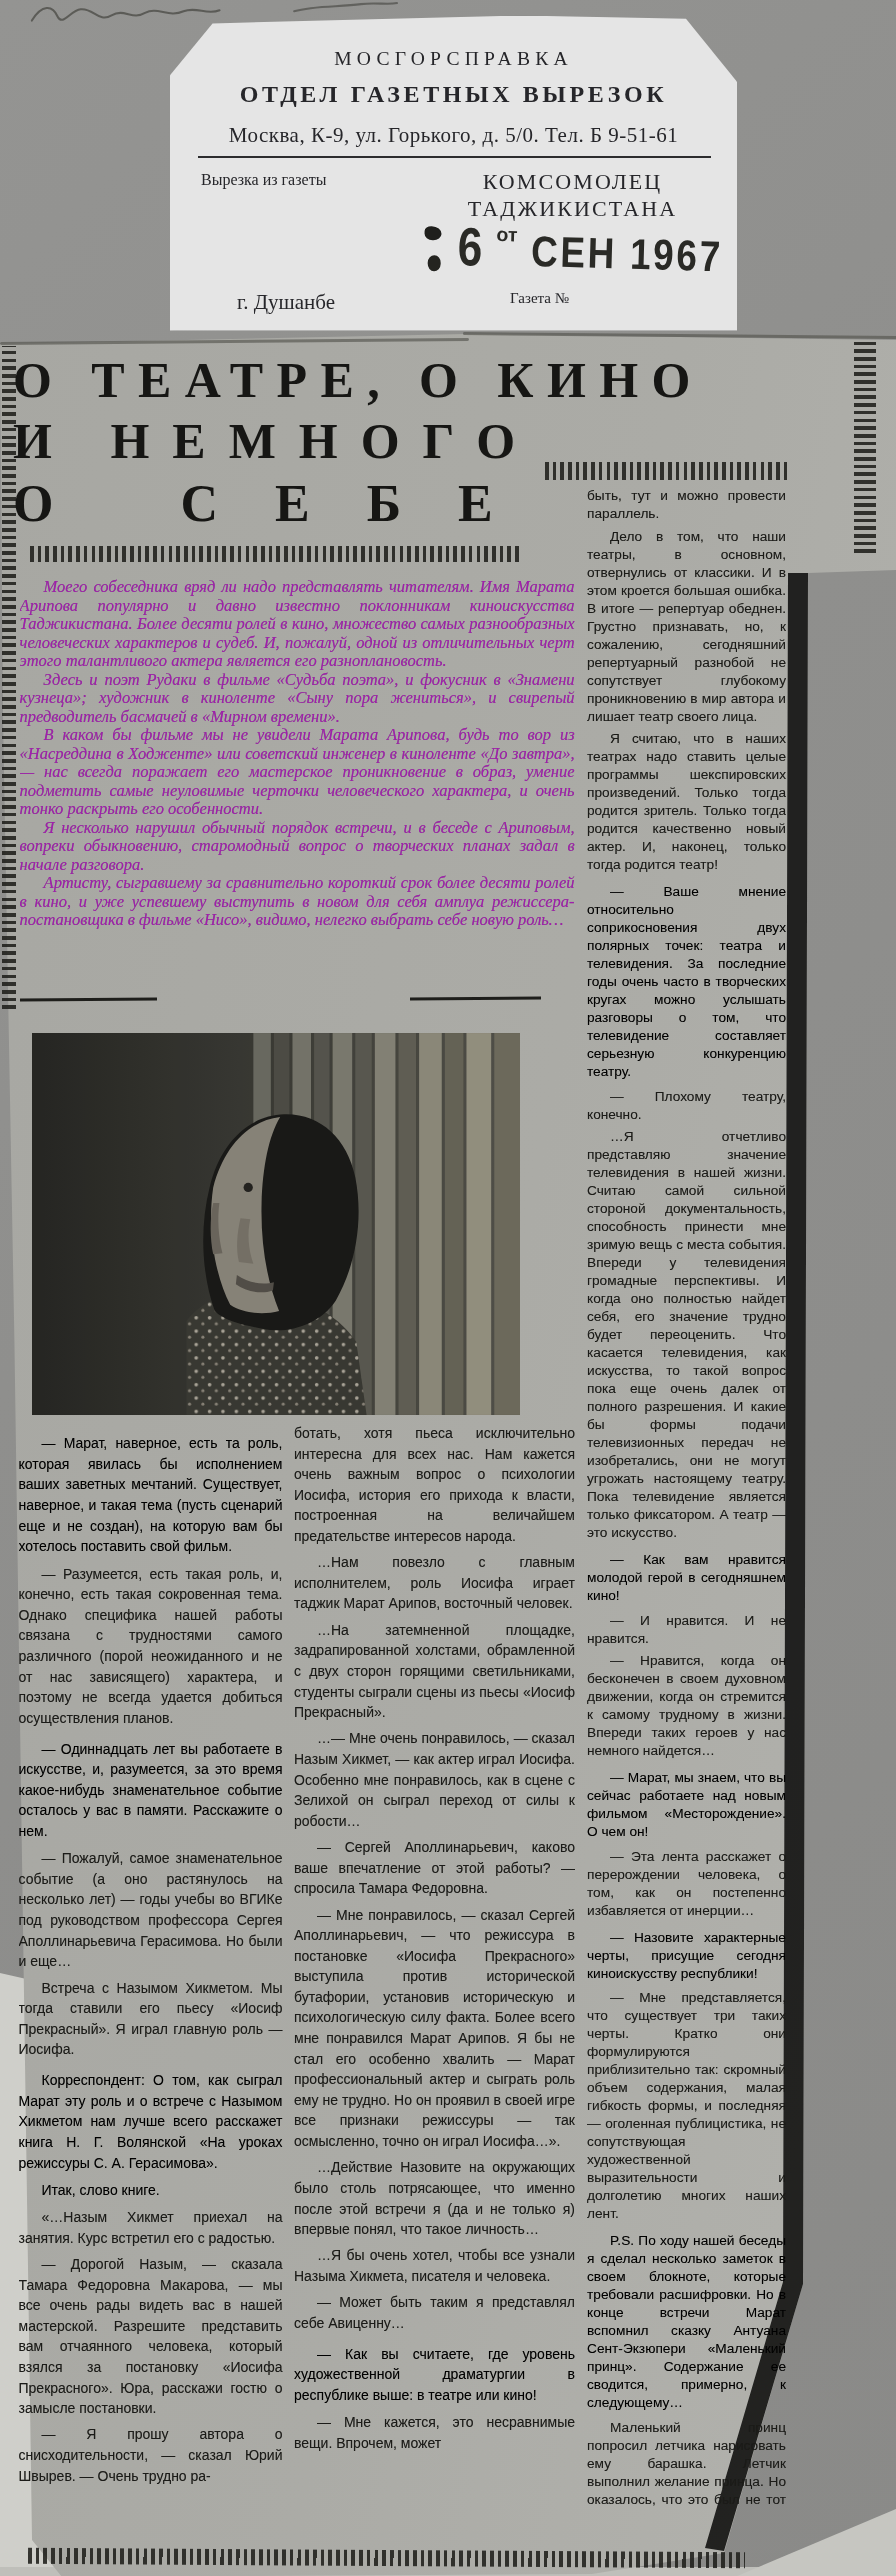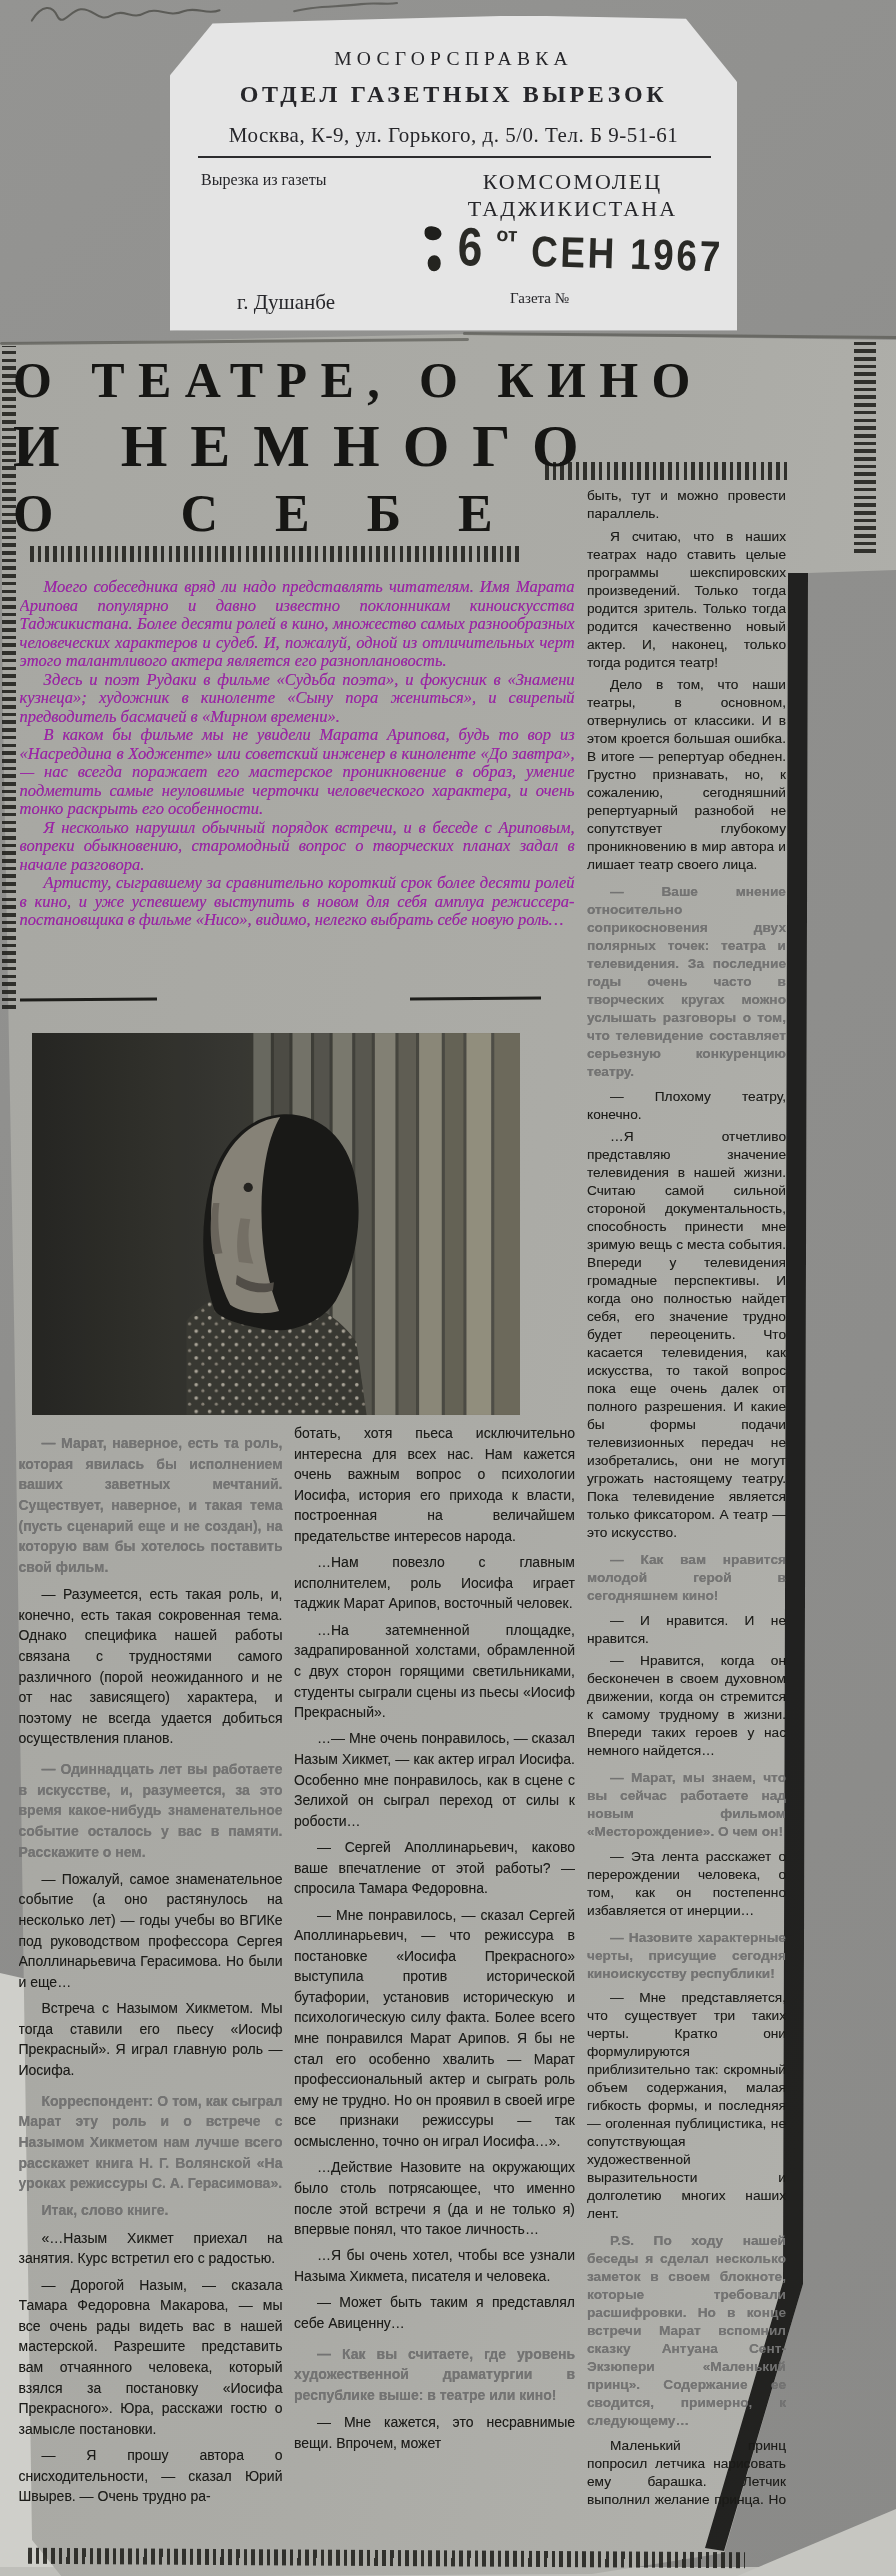--- a/index.html
+++ b/index.html
@@ -69,38 +69,38 @@
   .dash-rightcol{left:545px;top:462px;width:242px;height:17.5px;}
   .dash-bottom{left:28px;top:2550px;width:717px;transform:rotate(0.35deg);}
 
   .rule-a{left:19.6px;top:998px;width:137px;height:3.1px;background:#1e1e1b;transform:rotate(-0.4deg);}
   .rule-b{left:410px;top:997px;width:131px;height:3.1px;background:#1e1e1b;transform:rotate(-0.4deg);}
 
   
   .headline{left:13px;top:355px;width:762px;font-family:"Liberation Serif",serif;
     font-weight:bold;color:#161614;line-height:1;}
   .hl1{font-size:50px;letter-spacing:13.4px;}
-  .hl2{font-size:60px;letter-spacing:23px;margin-top:11.3px;}
+  .hl2{font-size:50px;letter-spacing:23px;margin-top:11.3px;}
   .hl3{font-size:52px;letter-spacing:57px;margin-top:11.3px;}
 
   
   .intro{left:19.6px;top:578px;width:555px;height:428px;overflow:hidden;
     font-family:"Liberation Serif",serif;font-style:italic;font-size:16.5px;line-height:18.5px;
     text-align:justify;color:#a21caf;}
   .intro .para{margin:0;text-indent:24px;}
 
   
   .photo{left:32px;top:1033px;width:488px;height:382px;background:#30302c;overflow:hidden;
     box-shadow:0 0 0 1px #5a5a54 inset;}
 
   
   .col{position:absolute;text-align:justify;overflow:hidden;color:#1b1b18;}
   .col .para{margin:0;text-indent:23px;}
   .col .para + .para{margin-top:5.7px;}
-  .col .para.b{font-weight:bold;color:#737373;}
+  .col .para.b{font-weight:normal;color:#000000;}
   .col .para.b + .para{margin-top:6.7px;}
   .col .para.ni{text-indent:0;}
   .col-left{left:18.5px;top:1423px;width:264px;height:1108px;font-size:14px;line-height:20.6px;}
   .col-left .para.b{margin-top:10.3px;}
   .col-mid{left:294px;top:1423px;width:281px;height:1097px;font-size:14px;line-height:20.6px;}
   .col-mid .para.b{margin-top:10.3px;}
   .col-right{left:587px;top:487px;width:199px;height:2020px;font-size:13.7px;line-height:18px;}
   .col-right .para + .para{margin-top:4.6px;}
   .col-right .para.b{margin-top:8.8px;}
 
@@ -228,22 +228,22 @@
     <p class="para">— Сергей Аполлинарьевич, каково ваше впечатление от этой работы? — спросила Тамара Федоровна.</p>
     <p class="para">— Мне понравилось, — сказал Сергей Аполлинарьевич, — что режиссура в постановке «Иосифа Прекрасного» выступила против исторической бутафории, установив историческую и психологическую силу факта. Более всего мне понравился Марат Арипов. Я бы не стал его особенно хвалить — Марат профессиональный актер и сыграть роль ему не трудно. Но он проявил в своей игре все признаки режиссуры — так осмысленно, точно он играл Иосифа…».</p>
     <p class="para">…Действие Назовите на окружающих было столь потрясающее, что именно после этой встречи я (да и не только я) впервые понял, что такое личность…</p>
     <p class="para">…Я бы очень хотел, чтобы все узнали Назыма Хикмета, писателя и человека.</p>
     <p class="para">— Может быть таким я представлял себе Авиценну…</p>
     <p class="para b">— Как вы считаете, где уровень художественной драматургии в республике выше: в театре или кино!</p>
     <p class="para">— Мне кажется, это несравнимые вещи. Впрочем, может</p>
   </div>
 <div class="col col-right">
     <p class="para ni">быть, тут и можно провести параллель.</p>
+    <p class="para">Дело в том, что наши театры, в основном, отвернулись от классики. И в этом кроется большая ошибка. В итоге — репертуар обеднен. Грустно признавать, но, к сожалению, сегодняшний репертуарный разнобой не сопутствует глубокому проникновению в мир автора и лишает театр своего лица.</p>
     <p class="para">Я считаю, что в наших театрах надо ставить целые программы шекспировских произведений. Только тогда родится зритель. Только тогда родится качественно новый актер. И, наконец, только тогда родится театр!</p>
-    <p class="para">Дело в том, что наши театры, в основном, отвернулись от классики. И в этом кроется большая ошибка. В итоге — репертуар обеднен. Грустно признавать, но, к сожалению, сегодняшний репертуарный разнобой не сопутствует глубокому проникновению в мир автора и лишает театр своего лица.</p>
     <p class="para b">— Ваше мнение относительно соприкосновения двух полярных точек: театра и телевидения. За последние годы очень часто в творческих кругах можно услышать разговоры о том, что телевидение составляет серьезную конкуренцию театру.</p>
     <p class="para">— Плохому театру, конечно.</p>
     <p class="para">…Я отчетливо представляю значение телевидения в нашей жизни. Считаю самой сильной стороной документальность, способность принести мне зримую вещь с места события. Впереди у телевидения громадные перспективы. И когда оно полностью найдет себя, его значение трудно будет переоценить. Что касается телевидения, как искусства, то такой вопрос пока еще очень далек от полного разрешения. И какие бы формы подачи телевизионных передач не изобретались, они не могут угрожать настоящему театру. Пока телевидение является только фиксатором. А театр — это искусство.</p>
     <p class="para b">— Как вам нравится молодой герой в сегодняшнем кино!</p>
     <p class="para">— И нравится. И не нравится.</p>
     <p class="para">— Нравится, когда он бесконечен в своем духовном движении, когда он стремится к самому трудному в жизни. Впереди таких героев у нас немного найдется…</p>
     <p class="para b">— Марат, мы знаем, что вы сейчас работаете над новым фильмом «Месторождение». О чем он!</p>
     <p class="para">— Эта лента расскажет о перерождении человека, о том, как он постепенно избавляется от инерции…</p>
     <p class="para b">— Назовите характерные черты, присущие сегодня киноискусству республики!</p>
     <p class="para">— Мне представляется, что существует три таких черты. Кратко они формулируются приблизительно так: скромный объем содержания, малая гибкость формы, и последняя — оголенная публицистика, не сопутствующая художественной выразительности и долголетию многих наших лент.</p>

